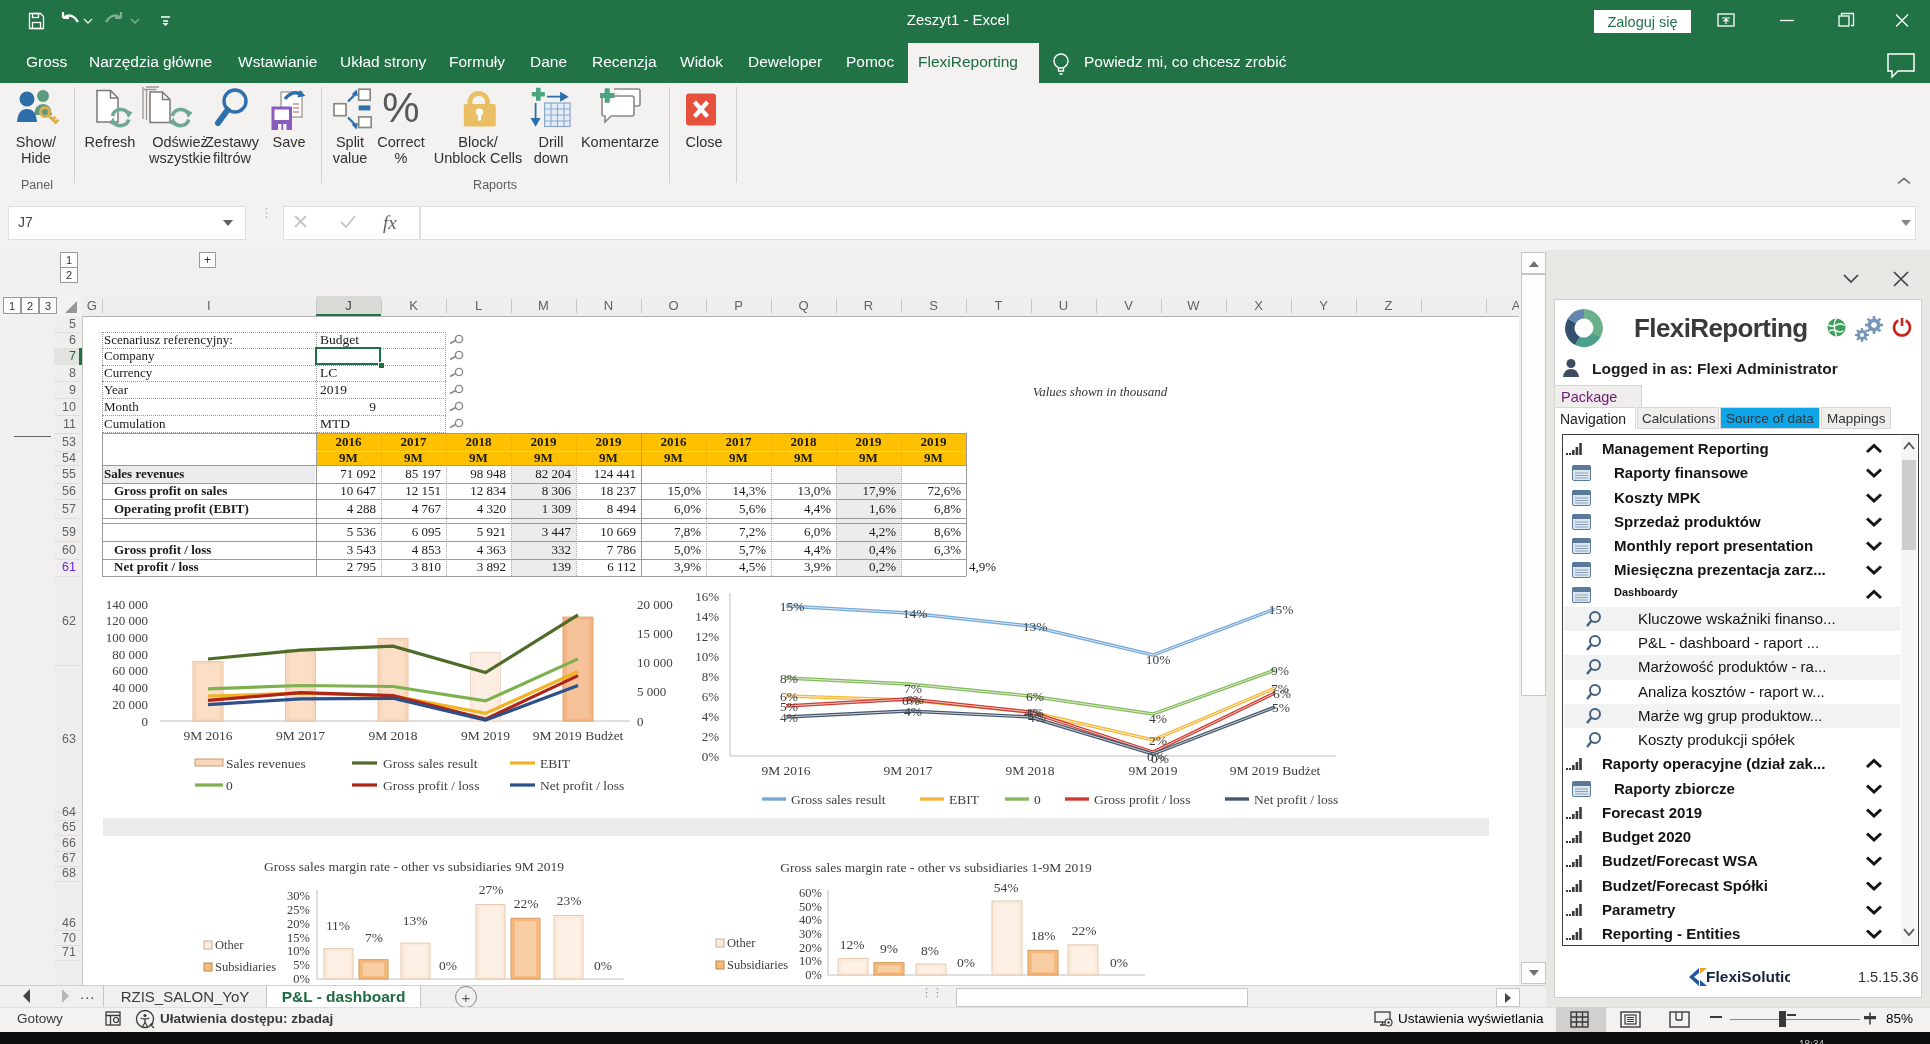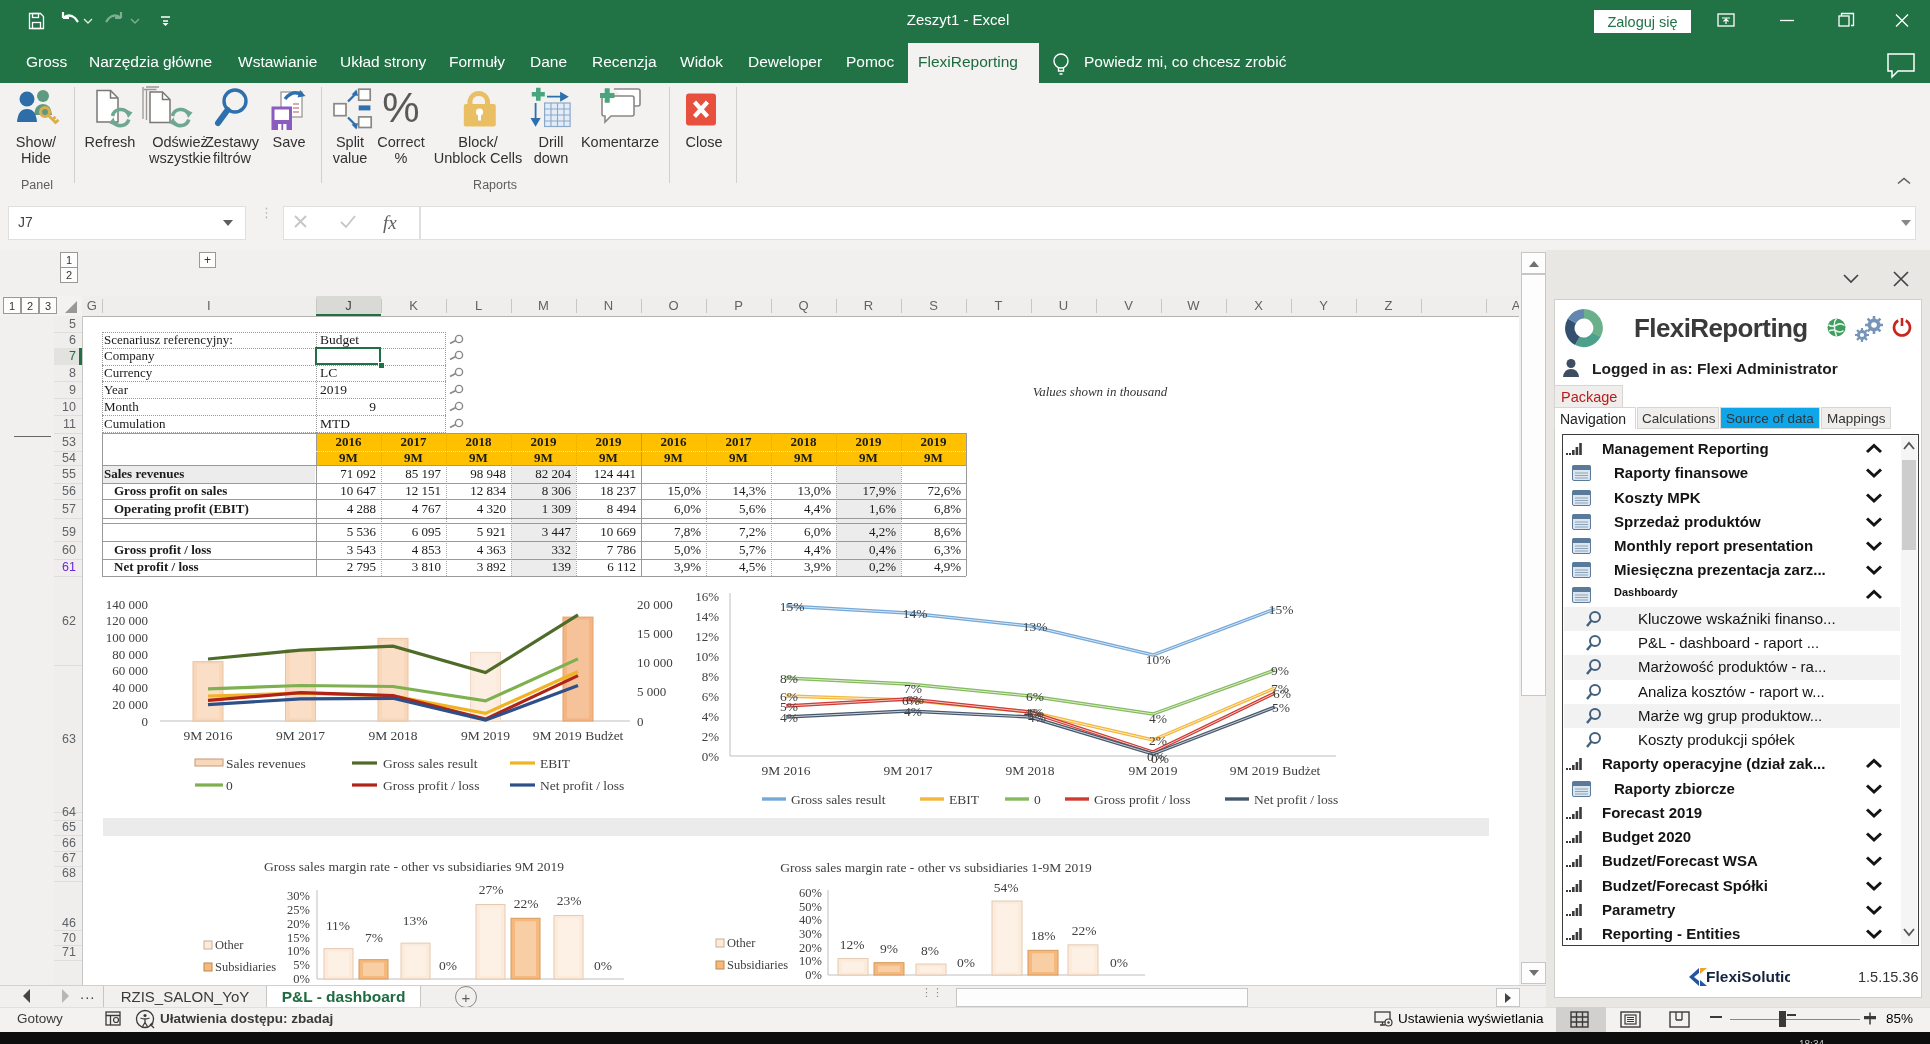--- a/index.html
+++ b/index.html
@@ -469,21 +469,21 @@
     <div class="abs vctr" style="left:114px;top:558.8px;height:17.4px;font-family:Liberation Serif,serif;font-weight:bold;font-size:13px;color:#1a1a1a;">Net profit / loss</div>
     <div class="abs" style="left:316px;top:558.8px;width:60px;height:17.4px;font-family:Liberation Serif,serif;font-size:13px;color:#1a1a1a;text-align:right;display:flex;align-items:center;justify-content:flex-end;">2 795</div>
     <div class="abs" style="left:381px;top:558.8px;width:60px;height:17.4px;font-family:Liberation Serif,serif;font-size:13px;color:#1a1a1a;text-align:right;display:flex;align-items:center;justify-content:flex-end;">3 810</div>
     <div class="abs" style="left:446px;top:558.8px;width:60px;height:17.4px;font-family:Liberation Serif,serif;font-size:13px;color:#1a1a1a;text-align:right;display:flex;align-items:center;justify-content:flex-end;">3 892</div>
     <div class="abs" style="left:511px;top:558.8px;width:60px;height:17.4px;font-family:Liberation Serif,serif;font-size:13px;color:#1a1a1a;text-align:right;display:flex;align-items:center;justify-content:flex-end;">139</div>
     <div class="abs" style="left:576px;top:558.8px;width:60px;height:17.4px;font-family:Liberation Serif,serif;font-size:13px;color:#1a1a1a;text-align:right;display:flex;align-items:center;justify-content:flex-end;">6 112</div>
     <div class="abs" style="left:641px;top:558.8px;width:60px;height:17.4px;font-family:Liberation Serif,serif;font-size:13px;color:#1a1a1a;text-align:right;display:flex;align-items:center;justify-content:flex-end;">3,9%</div>
     <div class="abs" style="left:706px;top:558.8px;width:60px;height:17.4px;font-family:Liberation Serif,serif;font-size:13px;color:#1a1a1a;text-align:right;display:flex;align-items:center;justify-content:flex-end;">4,5%</div>
     <div class="abs" style="left:771px;top:558.8px;width:60px;height:17.4px;font-family:Liberation Serif,serif;font-size:13px;color:#1a1a1a;text-align:right;display:flex;align-items:center;justify-content:flex-end;">3,9%</div>
     <div class="abs" style="left:836px;top:558.8px;width:60px;height:17.4px;font-family:Liberation Serif,serif;font-size:13px;color:#1a1a1a;text-align:right;display:flex;align-items:center;justify-content:flex-end;">0,2%</div>
-    <div class="abs" style="left:901px;top:558.8px;width:60px;height:17.4px;font-family:Liberation Serif,serif;font-size:13px;color:#1a1a1a;text-align:right;display:flex;align-items:center;justify-content:flex-end;">4,9%</div>
+    <div class="abs" style="left:901px;top:558.8px;width:60px;height:17.4px;font-family:Liberation Serif,serif;font-size:13px;color:#1a1a1a;text-align:right;display:flex;align-items:center;justify-content:flex-end;padding-left:35px;">4,9%</div>
   </div>
 
 <div id="charts">
     <svg class="abs" style="left:100px;top:590px;" width="585" height="220" viewBox="0 0 585 220">
       <text x="48" y="18.60000000000001" text-anchor="end" font-size="13" fill="#404040" style="font-family:Liberation Serif,serif">140 000</text>
       <text x="48" y="35.30000000000001" text-anchor="end" font-size="13" fill="#404040" style="font-family:Liberation Serif,serif">120 000</text>
       <text x="48" y="52.0" text-anchor="end" font-size="13" fill="#404040" style="font-family:Liberation Serif,serif">100 000</text>
       <text x="48" y="68.7" text-anchor="end" font-size="13" fill="#404040" style="font-family:Liberation Serif,serif">80 000</text>
       <text x="48" y="85.4" text-anchor="end" font-size="13" fill="#404040" style="font-family:Liberation Serif,serif">60 000</text>
       <text x="48" y="102.1" text-anchor="end" font-size="13" fill="#404040" style="font-family:Liberation Serif,serif">40 000</text>
@@ -793,21 +793,21 @@
   <path d="M6.2 3.5 a8 8 0 1 0 7.6 0" fill="none" stroke="#c9251d" stroke-width="2.6"></path>
   <path d="M10 1 v8" stroke="#c9251d" stroke-width="2.6"></path>
 </svg>
 
 <svg class="abs" style="left:1562px;top:358px;" width="18" height="20" viewBox="0 0 18 20">
   <circle cx="9" cy="5.5" r="4.5" fill="#3f4d63"></circle>
   <path d="M1 19 q1 -8 8 -8 q7 0 8 8 z" fill="#3f4d63"></path>
 </svg>
 <div class="abs" style="left:1592px;top:360px;font-size:15.5px;font-weight:bold;color:#1c1c1c;">Logged in as: Flexi Administrator</div>
 
-<div class="abs vctr" style="left:1554px;top:385px;width:69px;height:22px;background:#f0eeec;border:1px solid #d8d6d3;border-bottom:none;box-sizing:border-box;padding-left:6px;font-size:14.5px;color:#b91c1c;">Package</div>
+<div class="abs vctr" style="left:1554px;top:385px;width:88px;height:22px;background:#f0eeec;border:1px solid #d8d6d3;border-bottom:none;box-sizing:border-box;padding-left:6px;font-size:14.5px;color:#701a75;">Package</div>
 <div class="abs vctr" style="left:1554px;top:407px;width:82px;height:22px;background:#fff;border:1px solid #d8d6d3;border-bottom:none;box-sizing:border-box;padding-left:5px;font-size:14px;color:#222;white-space:nowrap;">Navigation</div>
 <div class="abs vctr" style="left:1637px;top:407px;width:82px;height:22px;background:#f0eeec;border:1px solid #d8d6d3;box-sizing:border-box;padding-left:4px;font-size:13.5px;color:#333;white-space:nowrap;overflow:hidden;">Calculations</div>
 <div class="abs vctr" style="left:1720px;top:407px;width:100px;height:22px;background:#0ea5e9;border:1px solid #d8d6d3;box-sizing:border-box;padding-left:5px;font-size:13.5px;color:#333;white-space:nowrap;">Source of data</div>
 <div class="abs vctr" style="left:1821px;top:407px;width:70px;height:22px;background:#f0eeec;border:1px solid #d8d6d3;box-sizing:border-box;padding-left:5px;font-size:13.5px;color:#333;white-space:nowrap;">Mappings</div>
 
 <div class="abs" style="left:1562px;top:434px;width:357px;height:512px;background:#fff;border:1.5px solid #3c3c3c;box-sizing:border-box;"></div>
 <div id="tree">
     <svg class="abs" style="left:1566px;top:441.125px;" width="18" height="16" viewBox="0 0 18 16">
       <g fill="#3a3a3a">
         <rect x="0" y="12" width="2" height="2"></rect>

